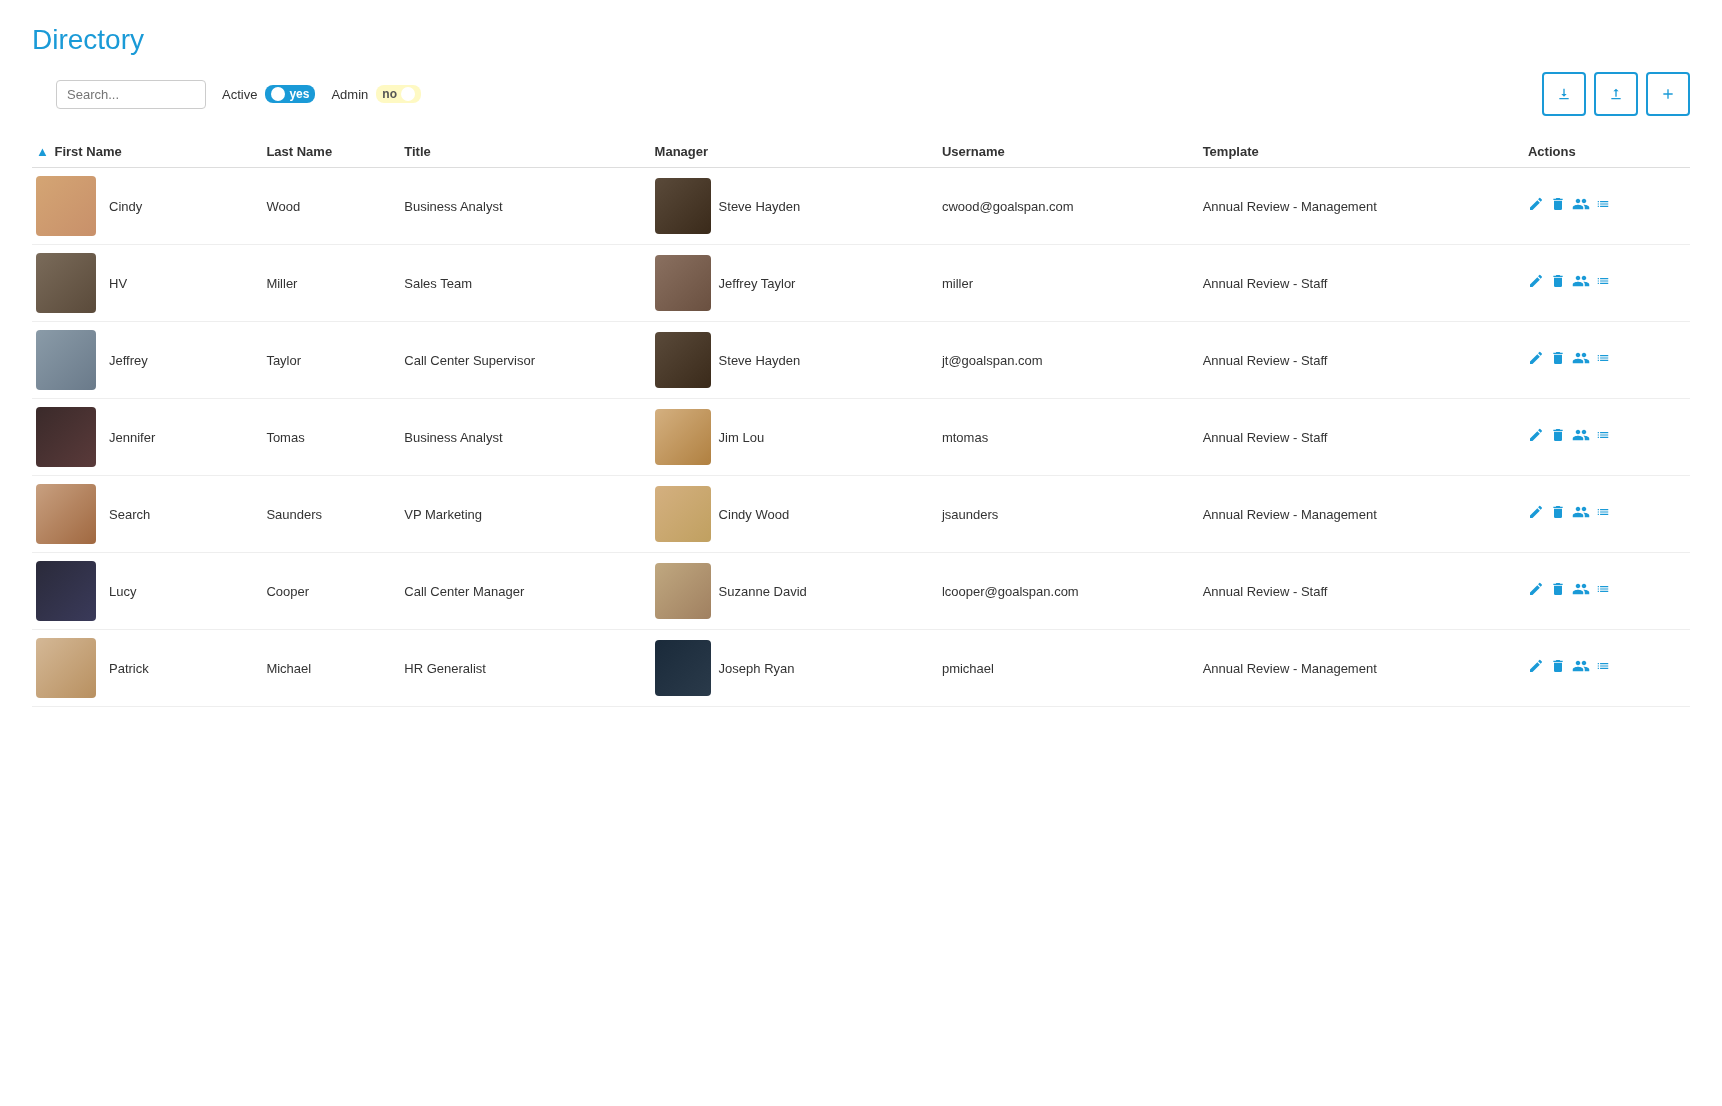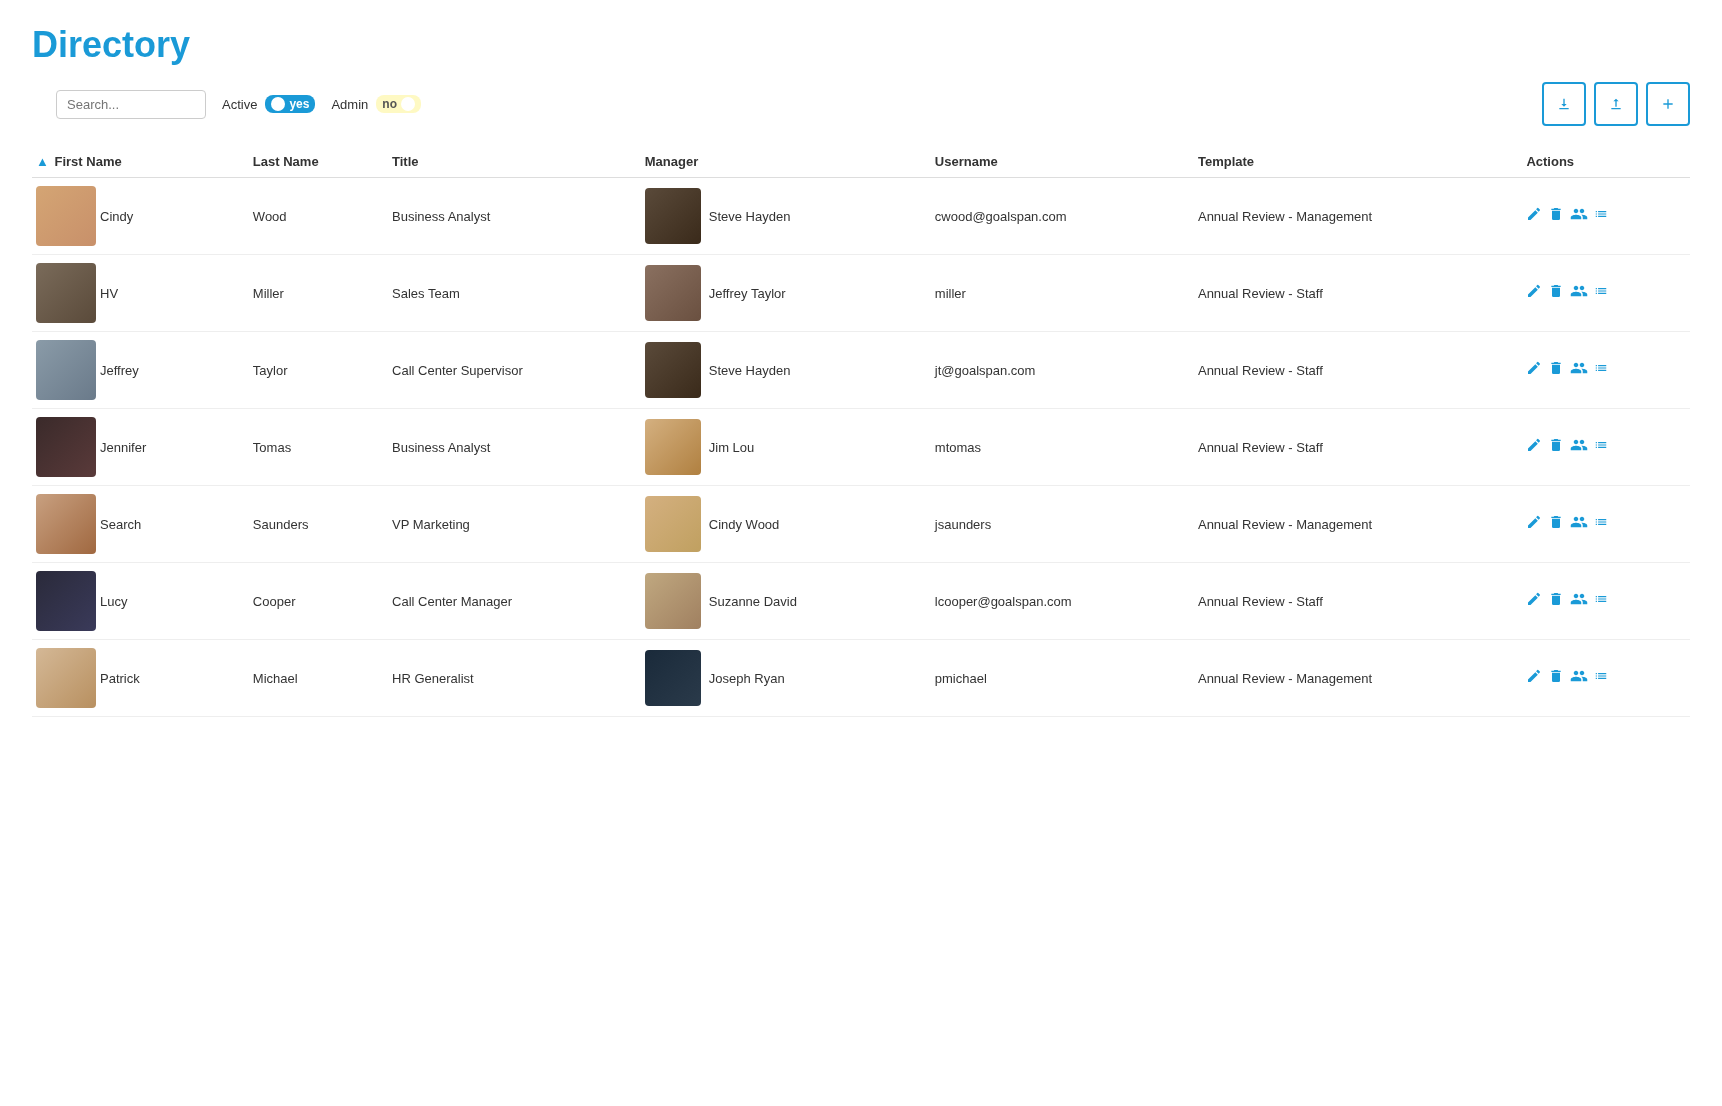--- a/index.html
+++ b/index.html
@@ -1,38 +1,38 @@
 <!DOCTYPE html>
 <html><head>
   <meta charset="utf-8">
   <style>
     * { box-sizing: border-box; margin: 0; padding: 0; }
     body { font-family: Arial, sans-serif; background: #fff; color: #333; font-size: 14px; padding: 24px 32px; }
 
-    h1.page-title { color: #1a9ad7; font-size: 36px; font-weight: bold; margin-bottom: 16px; }
+    h1.page-title { color: #1a9ad7; font-size: 28px; font-weight: normal; margin-bottom: 16px; }
 
     .toolbar { display: flex; align-items: center; gap: 16px; margin-bottom: 20px; margin-left: 24px; }
     .search-box { border: 1px solid #ccc; border-radius: 4px; padding: 6px 10px; font-size: 13px; width: 150px; color: #999; }
     .filter-group { display: flex; align-items: center; gap: 8px; font-size: 13px; }
     .toggle { display: inline-flex; align-items: center; border-radius: 8px; padding: 2px 6px; font-size: 12px; font-weight: bold; cursor: pointer; }
     .toggle-yes { background: #1a9ad7; color: #fff; }
     .toggle-no { background: #fef9c3; color: #555; }
     .toggle-knob { width: 14px; height: 14px; border-radius: 50%; background: #fff; display: inline-block; margin-right: 4px; }
     .toggle-no .toggle-knob { margin-right: 0; margin-left: 4px; }
 
     .toolbar-right { margin-left: auto; display: flex; gap: 8px; }
     .icon-btn { border: 2px solid #1a9ad7; border-radius: 4px; background: #fff; width: 44px; height: 44px; display: flex; align-items: center; justify-content: center; cursor: pointer; color: #1a9ad7; font-size: 18px; }
 
     table { width: 100%; border-collapse: collapse; }
     th { text-align: left; font-weight: bold; color: #333; font-size: 13px; padding: 8px 10px 8px 4px; border-bottom: 1px solid #ddd; white-space: nowrap; }
     th.sortable { cursor: pointer; }
     th .sort-arrow { color: #1a9ad7; margin-right: 2px; }
     td { padding: 8px 10px 8px 4px; vertical-align: middle; font-size: 13px; border-bottom: 1px solid #eee; }
 
-    .person-cell { display: flex; align-items: center; gap: 4px; }
+    .person-cell { display: flex; align-items: center; gap: 13px; }
     .avatar { width: 60px; height: 60px; border-radius: 4px; object-fit: cover; background: #ddd; overflow: hidden; flex-shrink: 0; display: flex; align-items: center; justify-content: center; font-size: 10px; color: #666; }
 
     .manager-cell { display: flex; align-items: center; gap: 8px; }
     .manager-avatar { width: 56px; height: 56px; border-radius: 4px; object-fit: cover; background: #ddd; flex-shrink: 0; display: flex; align-items: center; justify-content: center; font-size: 10px; }
 
     .actions { display: flex; gap: 6px; align-items: center; }
     .action-icon { color: #1a9ad7; cursor: pointer; font-size: 16px; }
 
     
     .av-1 { background: linear-gradient(135deg, #d4a574, #c8906a); }

